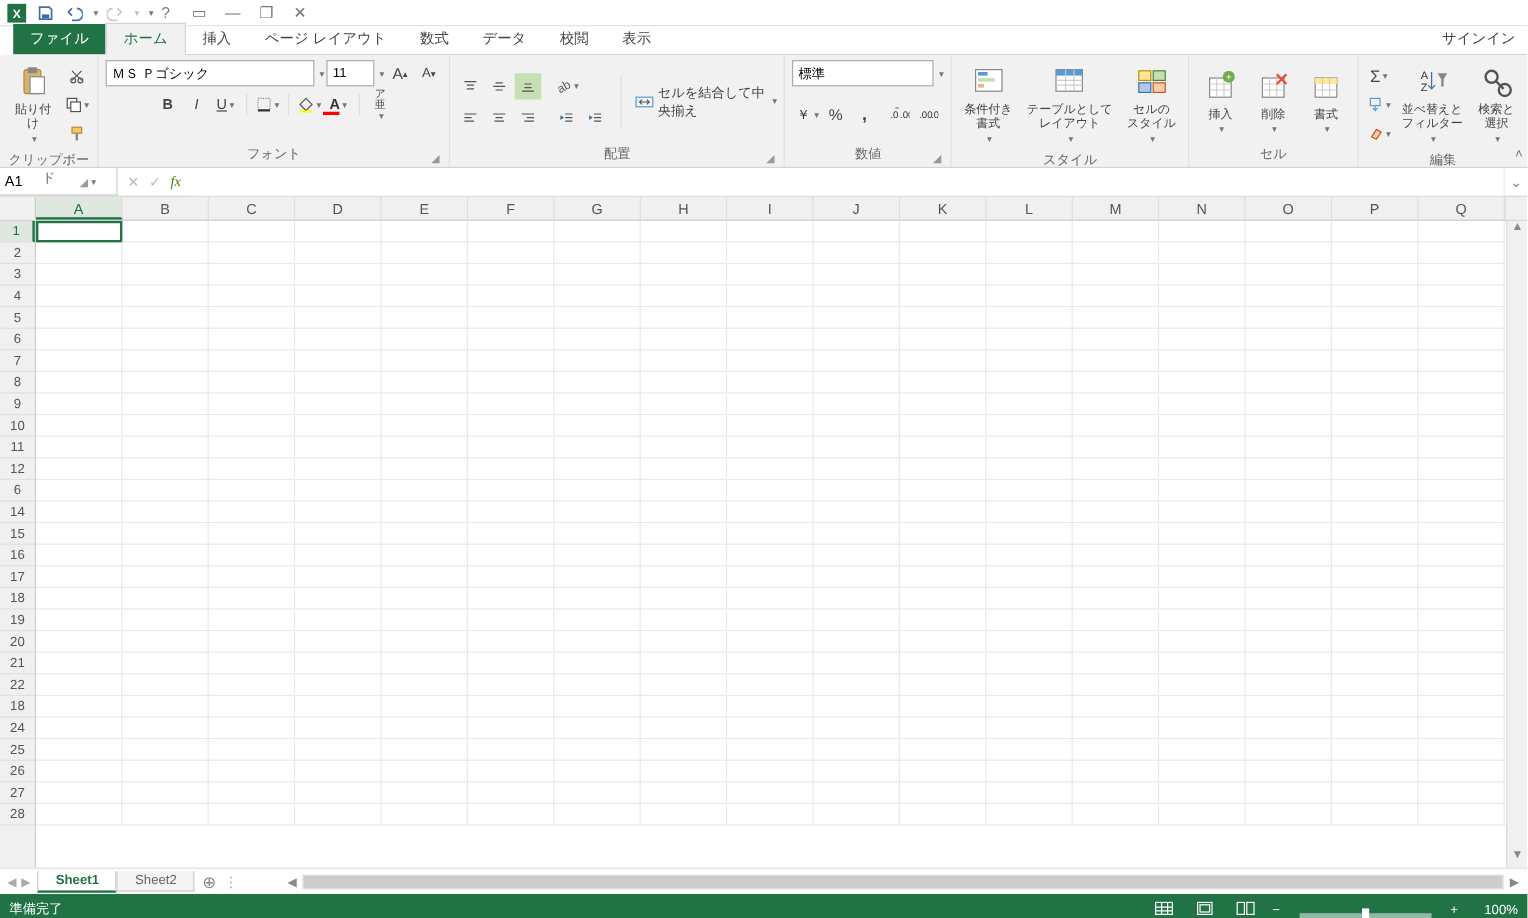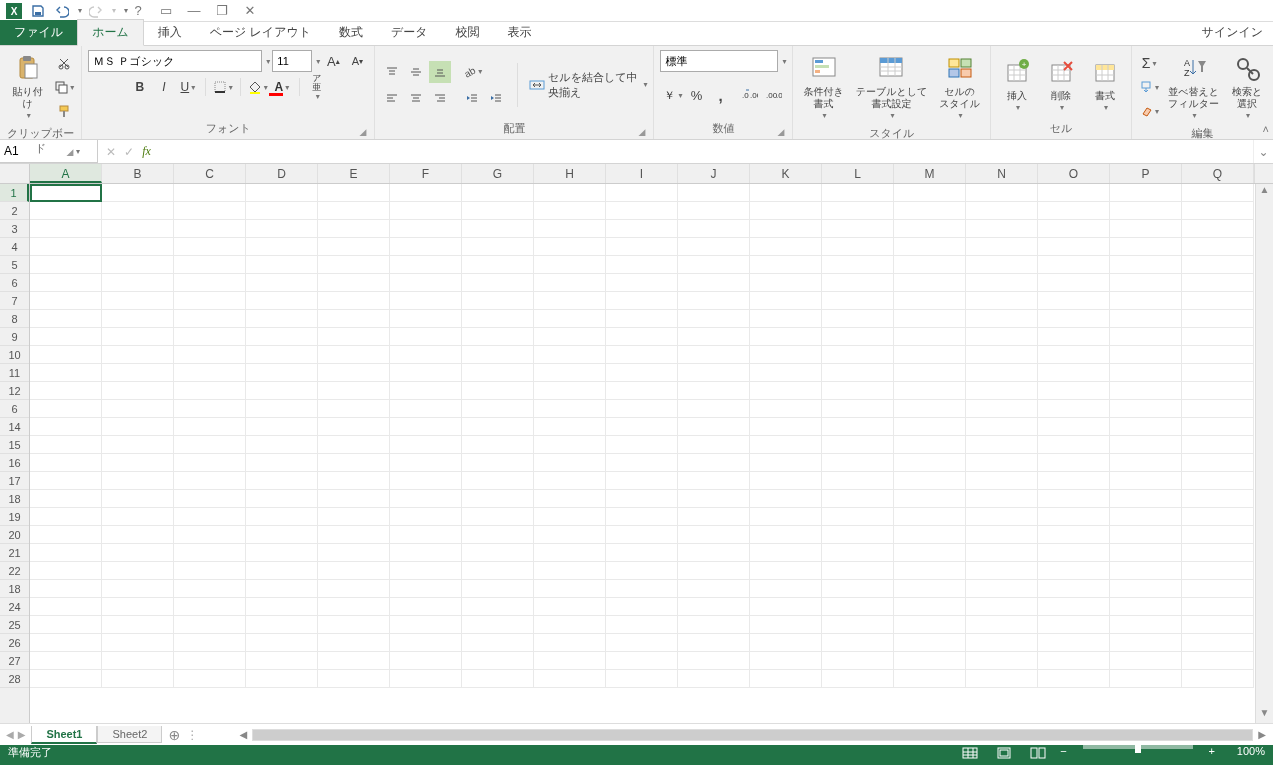--- a/index.html
+++ b/index.html
@@ -3,21 +3,21 @@
 <meta charset="utf-8">
 <style>
 * { margin: 0; padding: 0; box-sizing: border-box; font-family: "Meiryo UI", "Yu Gothic UI", sans-serif; }
 body { width: 1273px; height: 765px; background: #fff; font-size: 12px; color: #444; overflow: hidden; display: flex; flex-direction: column; }
 .titlebar { height: 22px; background: #fff; display: flex; align-items: center; border-bottom: 1px solid #ddd; }
 .qat { display: flex; align-items: center; gap: 4px; padding-left: 4px; }
 .qat .ico { width: 20px; height: 18px; display: flex; align-items: center; justify-content: center; cursor: pointer; }
 .title-center { flex: 1; text-align: center; font-size: 12px; color: #444; }
 .winctrl { display: flex; gap: 8px; padding-right: 6px; }
 .winctrl span { width: 20px; text-align: center; cursor: pointer; font-size: 13px; color: #777; }
-.tabsrow { height: 24px; background: #fff; display: flex; align-items: flex-end; border-bottom: 1px solid #d4d4d4; }
+.tabsrow { height: 24px; background: #fff; display: flex; align-items: flex-end; border-bottom: 1px solid #d4d4d4; margin-left: 11px; }
 .file-tab { background: #217346; color: #fff; padding: 4px 14px; font-size: 12px; cursor: pointer; }
 .rtab { padding: 4px 14px; cursor: pointer; color: #444; font-size: 12px; }
 .rtab.active { border: 1px solid #d4d4d4; border-bottom: 1px solid #f1f1f1; background: #f1f1f1; color: #217346; position: relative; top: 1px; }
 .signin { margin-left: auto; padding: 4px 10px; color: #444; cursor: pointer; }
 .ribbon { height: 94px; background: #f1f1f1; border-bottom: 1px solid #d4d4d4; display: flex; position: relative; }
 .group { border-right: 1px solid #e0e0e0; display: flex; flex-direction: column; padding: 4px 6px 0 6px; }
 .group-body { flex: 1; display: flex; align-items: center; gap: 4px; }
 .group-label { text-align: center; font-size: 11px; color: #666; padding: 2px 0 3px 0; position: relative; }
 .dlaunch { position: absolute; right: 2px; bottom: 2px; font-size: 9px; color: #999; cursor: pointer; }
 .bigbtn { display: flex; flex-direction: column; align-items: center; justify-content: center; text-align: center; font-size: 10px; line-height: 12px; cursor: pointer; padding: 2px 4px; min-width: 40px; }
@@ -63,21 +63,21 @@
 .stab { padding: 2px 14px; border: 1px solid #ccc; border-top: none; background: #fff; cursor: pointer; font-size: 11px; }
 .stab.active { border-bottom: 2px solid #217346; color: #217346; font-weight: bold; background: #fff; }
 .stab.inactive { background: #f4f4f4; color: #666; }
 .addsheet { width: 24px; text-align: center; color: #888; cursor: pointer; font-size: 14px; }
 .hscroll { flex: 1; display: flex; align-items: center; padding: 0 4px; gap: 2px; margin-left: 40px; }
 .hscroll .arr { width: 14px; font-size: 10px; color: #888; cursor: pointer; text-align: center; }
 .hscroll .track { flex: 1; height: 12px; background: #f0f0f0; border: 1px solid #ddd; position: relative; }
 .hscroll .thumb { position: absolute; left: 0; top: 0; bottom: 0; width: 100%; background: #cdcdcd; }
 .splitter { width: 6px; color: #aaa; text-align: center; cursor: col-resize; }
 
-.status { height: 20px; background: #217346; color: #fff; display: flex; align-items: flex-start; font-size: 11px; padding: 0 8px; gap: 10px; }
+.status { height: 20px; background: #217346; color: #fff; display: flex; align-items: flex-end; font-size: 11px; padding: 0 8px; gap: 10px; }
 .status .spacer { flex: 1; }
 .viewbtn { width: 24px; height: 16px; display: flex; align-items: center; justify-content: center; cursor: pointer; }
 .zoomslider { width: 110px; height: 4px; background: rgba(255,255,255,.5); position: relative; margin: 0 6px; }
 .zoomslider .tick { position: absolute; left: 50%; top: -3px; width: 1px; height: 10px; background: rgba(255,255,255,.7); }
 .zoomslider .thumb { position: absolute; left: 50%; top: -4px; width: 6px; height: 12px; background: #fff; transform: translateX(-50%); cursor: pointer; }
 svg { display: block; }
 </style>
 </head>
 <body>
 
@@ -367,21 +367,21 @@
             <svg width="28" height="28">
               <rect x="3" y="4" width="22" height="18" fill="#fff" stroke="#888"></rect>
               <rect x="3" y="4" width="22" height="5" fill="#5b9bd5"></rect>
               <line x1="3" y1="13" x2="25" y2="13" stroke="#ccc"></line>
               <line x1="3" y1="17" x2="25" y2="17" stroke="#ccc"></line>
               <line x1="11" y1="4" x2="11" y2="22" stroke="#ccc"></line>
               <line x1="18" y1="4" x2="18" y2="22" stroke="#ccc"></line>
             </svg>
           </span>
         <span style="white-space:pre">テーブルとして
-書式設定</span>
+レイアウト</span>
           <span class="dd">▾</span>
       </div>
       <div class="bigbtn">
         <span class="bico">
             <svg width="28" height="28">
               <rect x="3" y="5" width="10" height="8" fill="#ffe699" stroke="#bf9000"></rect>
               <rect x="15" y="5" width="10" height="8" fill="#c6e0b4" stroke="#548235"></rect>
               <rect x="3" y="15" width="10" height="8" fill="#b4c7e7" stroke="#2e75b6"></rect>
               <rect x="15" y="15" width="10" height="8" fill="#f8cbad" stroke="#c55a11"></rect>
             </svg>

